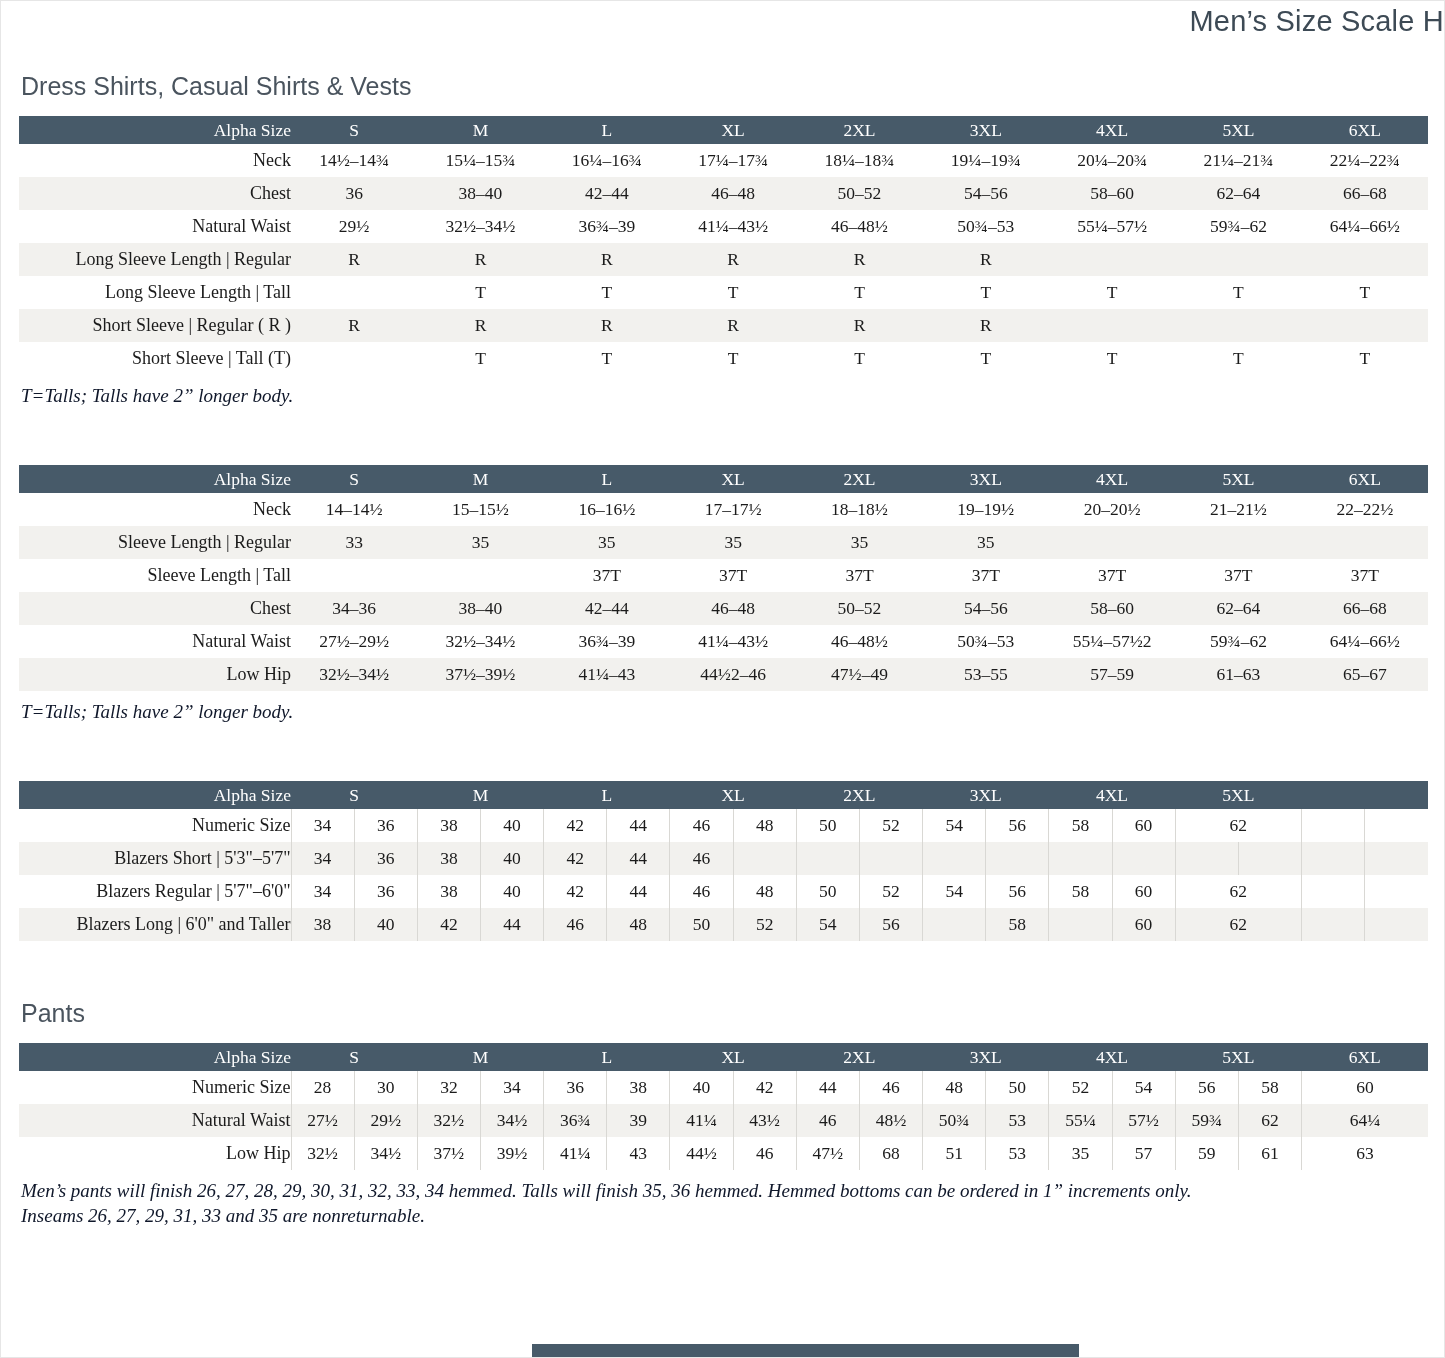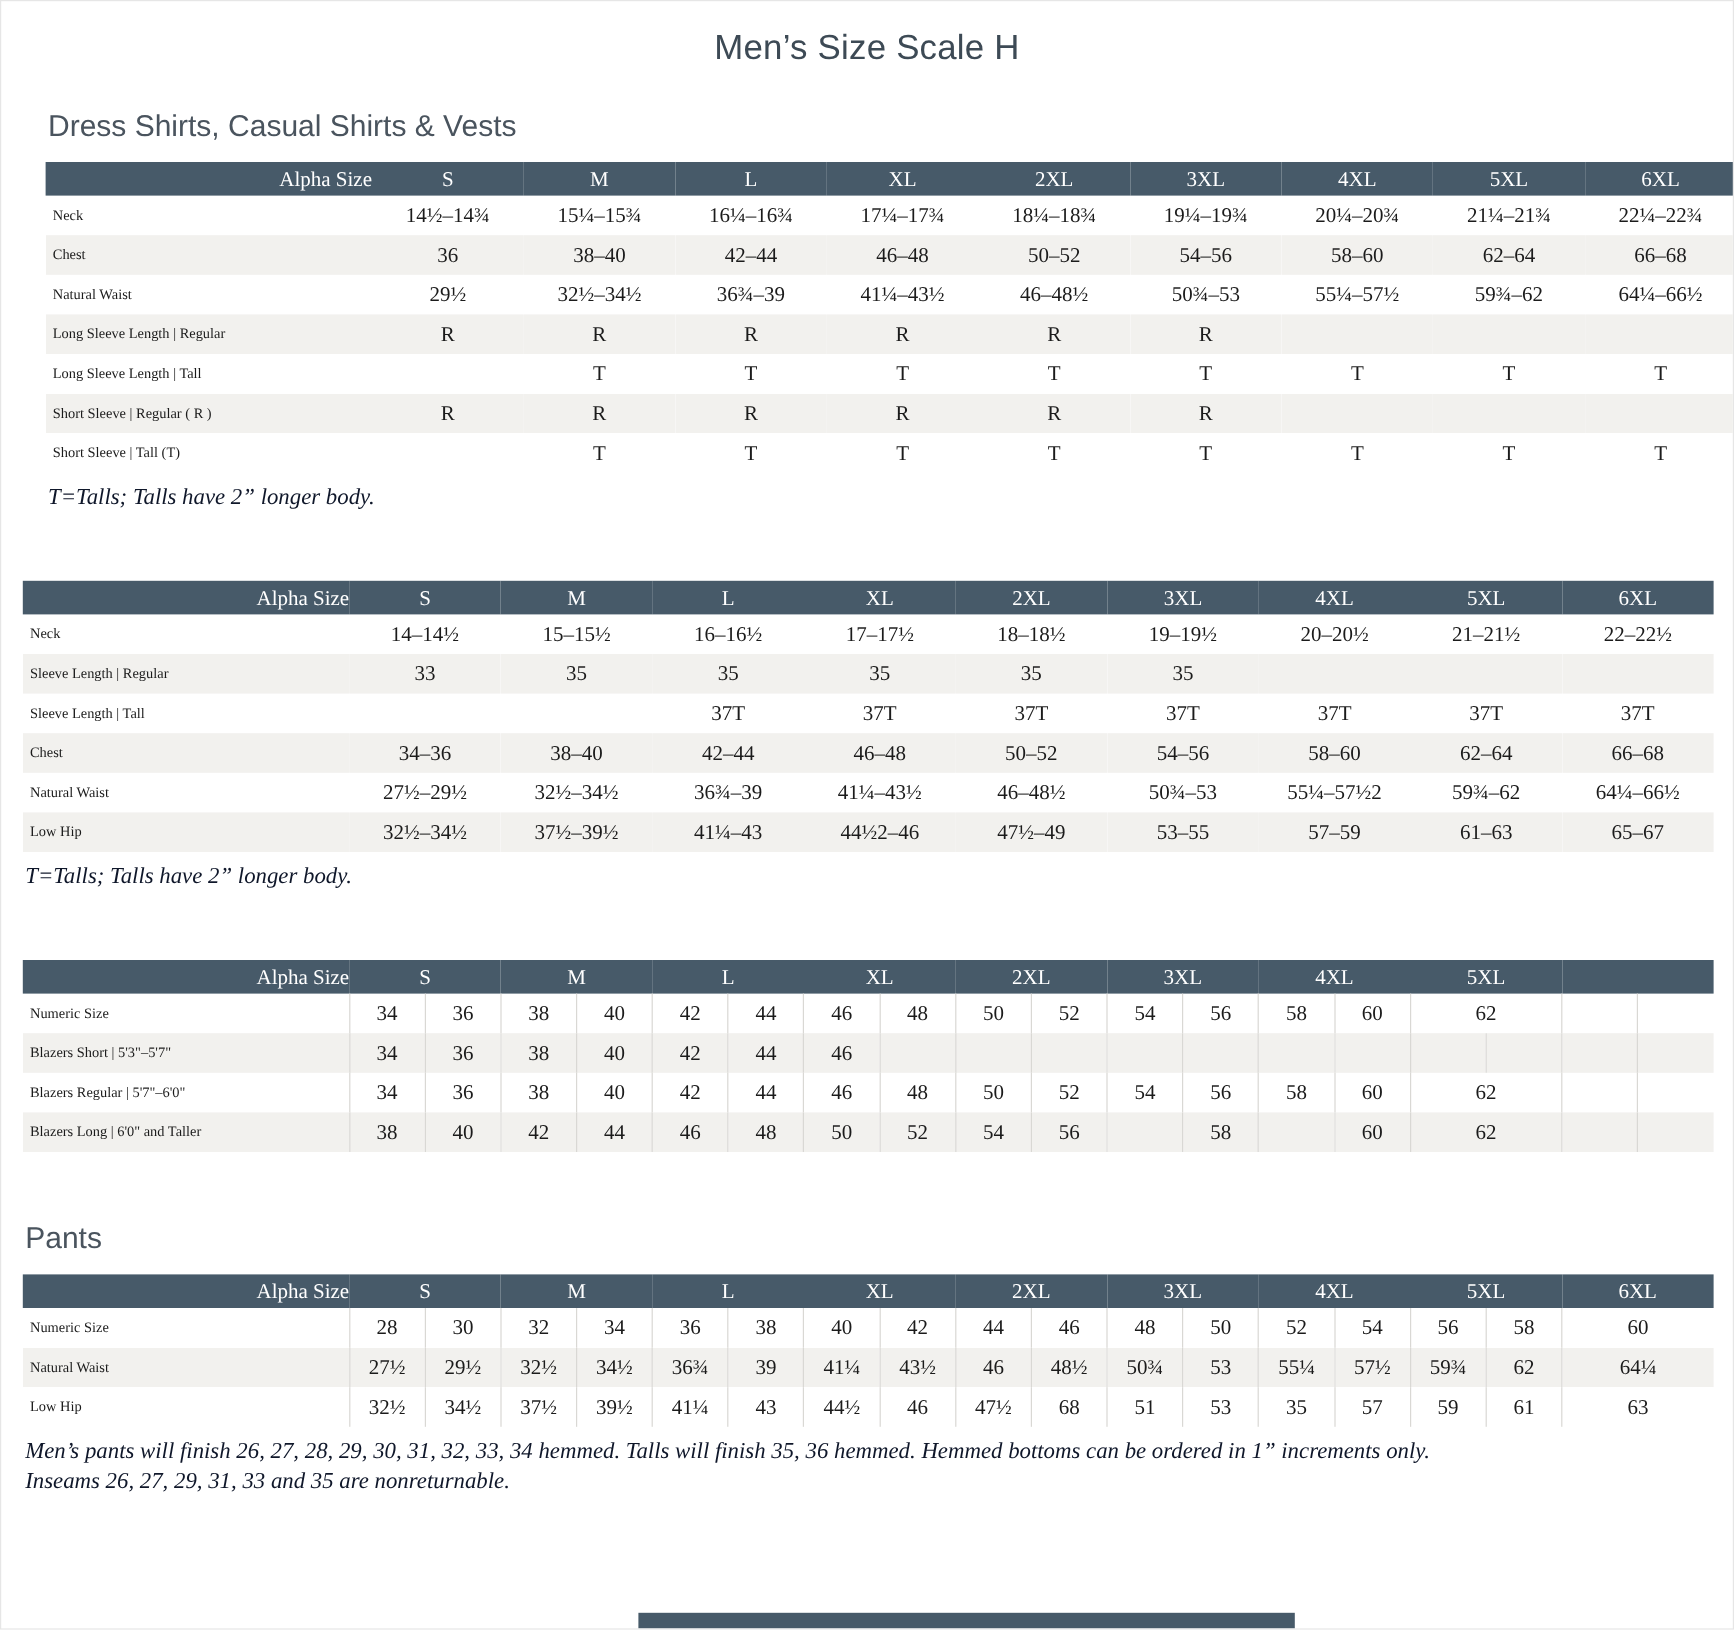--- a/index.html
+++ b/index.html
@@ -8,25 +8,25 @@
     width:1445px; height:1358px;
     position:relative; overflow:hidden;
     font-family:"Liberation Serif","DejaVu Serif",serif;
     color:#1b1b1b;
     border:1px solid #e6e6e6;
   }
   .title {
     font-family:"Liberation Sans","DejaVu Sans",sans-serif;
     font-size:29px; font-weight:400; letter-spacing:.2px;
     color:var(--title-color,#3d4a55);
-    text-align:center; padding-top:23px;
+    text-align:right; padding-top:4px;
   }
   .content { padding:0 18px; }
   section.sec { margin-top:58px; }
-  section.sec:first-child { margin-top:34px;margin-left:19px; }
+  section.sec:first-child { margin-top:34px; }
   .section-heading {
     font-family:"Liberation Sans","DejaVu Sans",sans-serif;
     font-size:25px; font-weight:400;
     color:var(--heading-color,#4a545e);
     margin:0 0 15px 2px;
   }
   table.size-table {
     border-collapse:collapse; table-layout:fixed;
     width:1409px;
   }
@@ -36,21 +36,21 @@
     color:var(--header-text,#ffffff);
     font-weight:400; font-size:17.5px;
     height:28px; text-align:center; vertical-align:middle;
   }
   th.label-cell { text-align:right; padding-left:21px; }
   td {
     font-size:17.5px; height:33px;
     text-align:center; vertical-align:middle;
     white-space:nowrap; overflow:hidden;
   }
-  td.label-cell { text-align:left; padding-left:6px; font-size:12px; }
+  td.label-cell { text-align:right; padding-left:6px; font-size:18px; }
   tr.stripe { background:var(--stripe-bg,#f2f1ee); }
   table.split td.val { border-left:1px solid #d9d8d4; }
   .footnote {
     font-style:italic; font-size:19px; color:#0f172a;
     margin:10px 0 0 2px;
   }
   .footnote + .footnote { margin-top:3px; }
   .partial-bar {
     position:absolute; left:531px; bottom:0;
     width:547px; height:13px;

